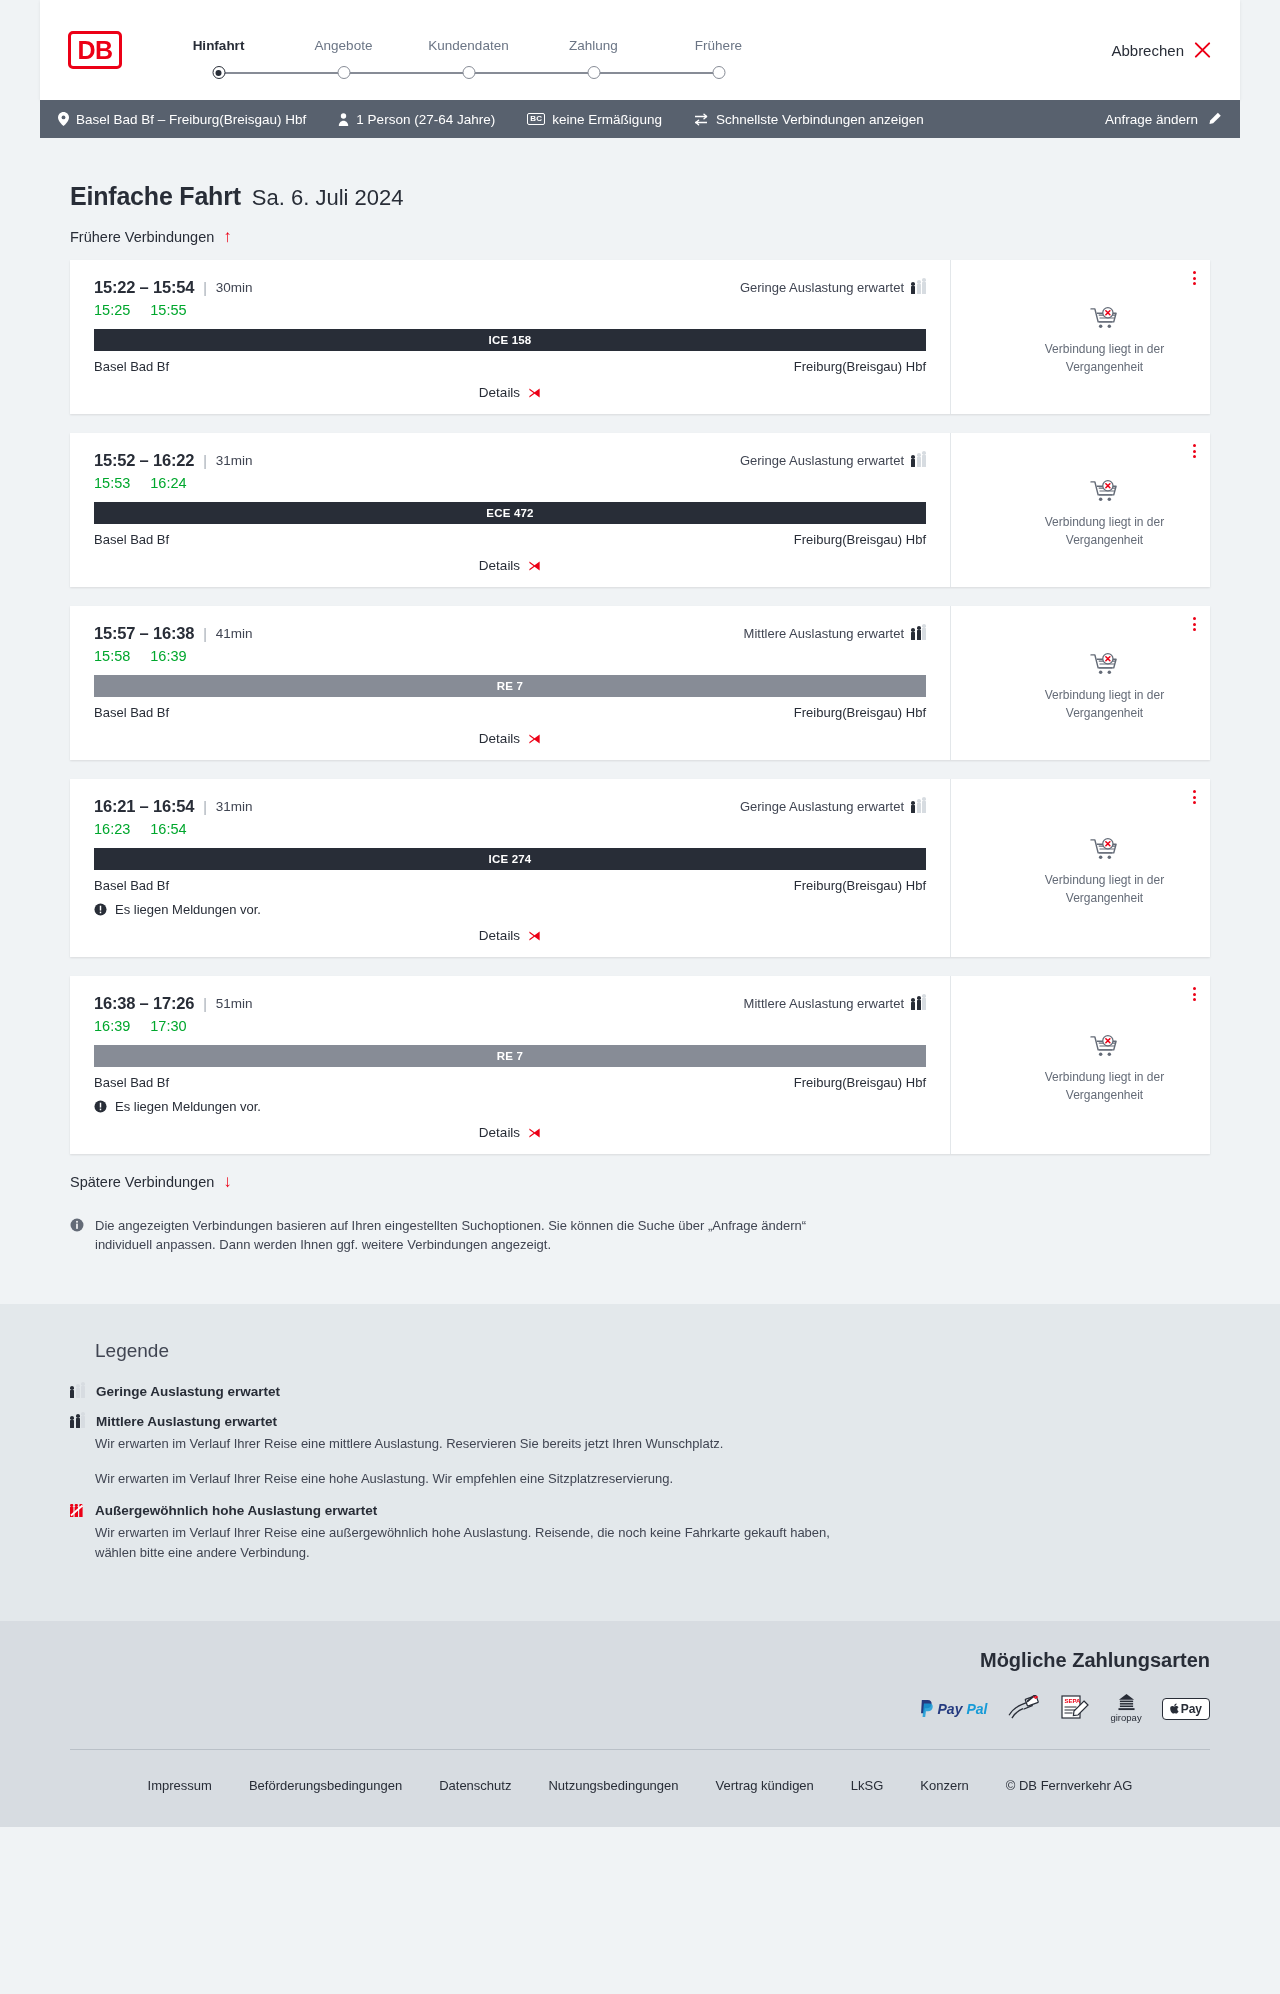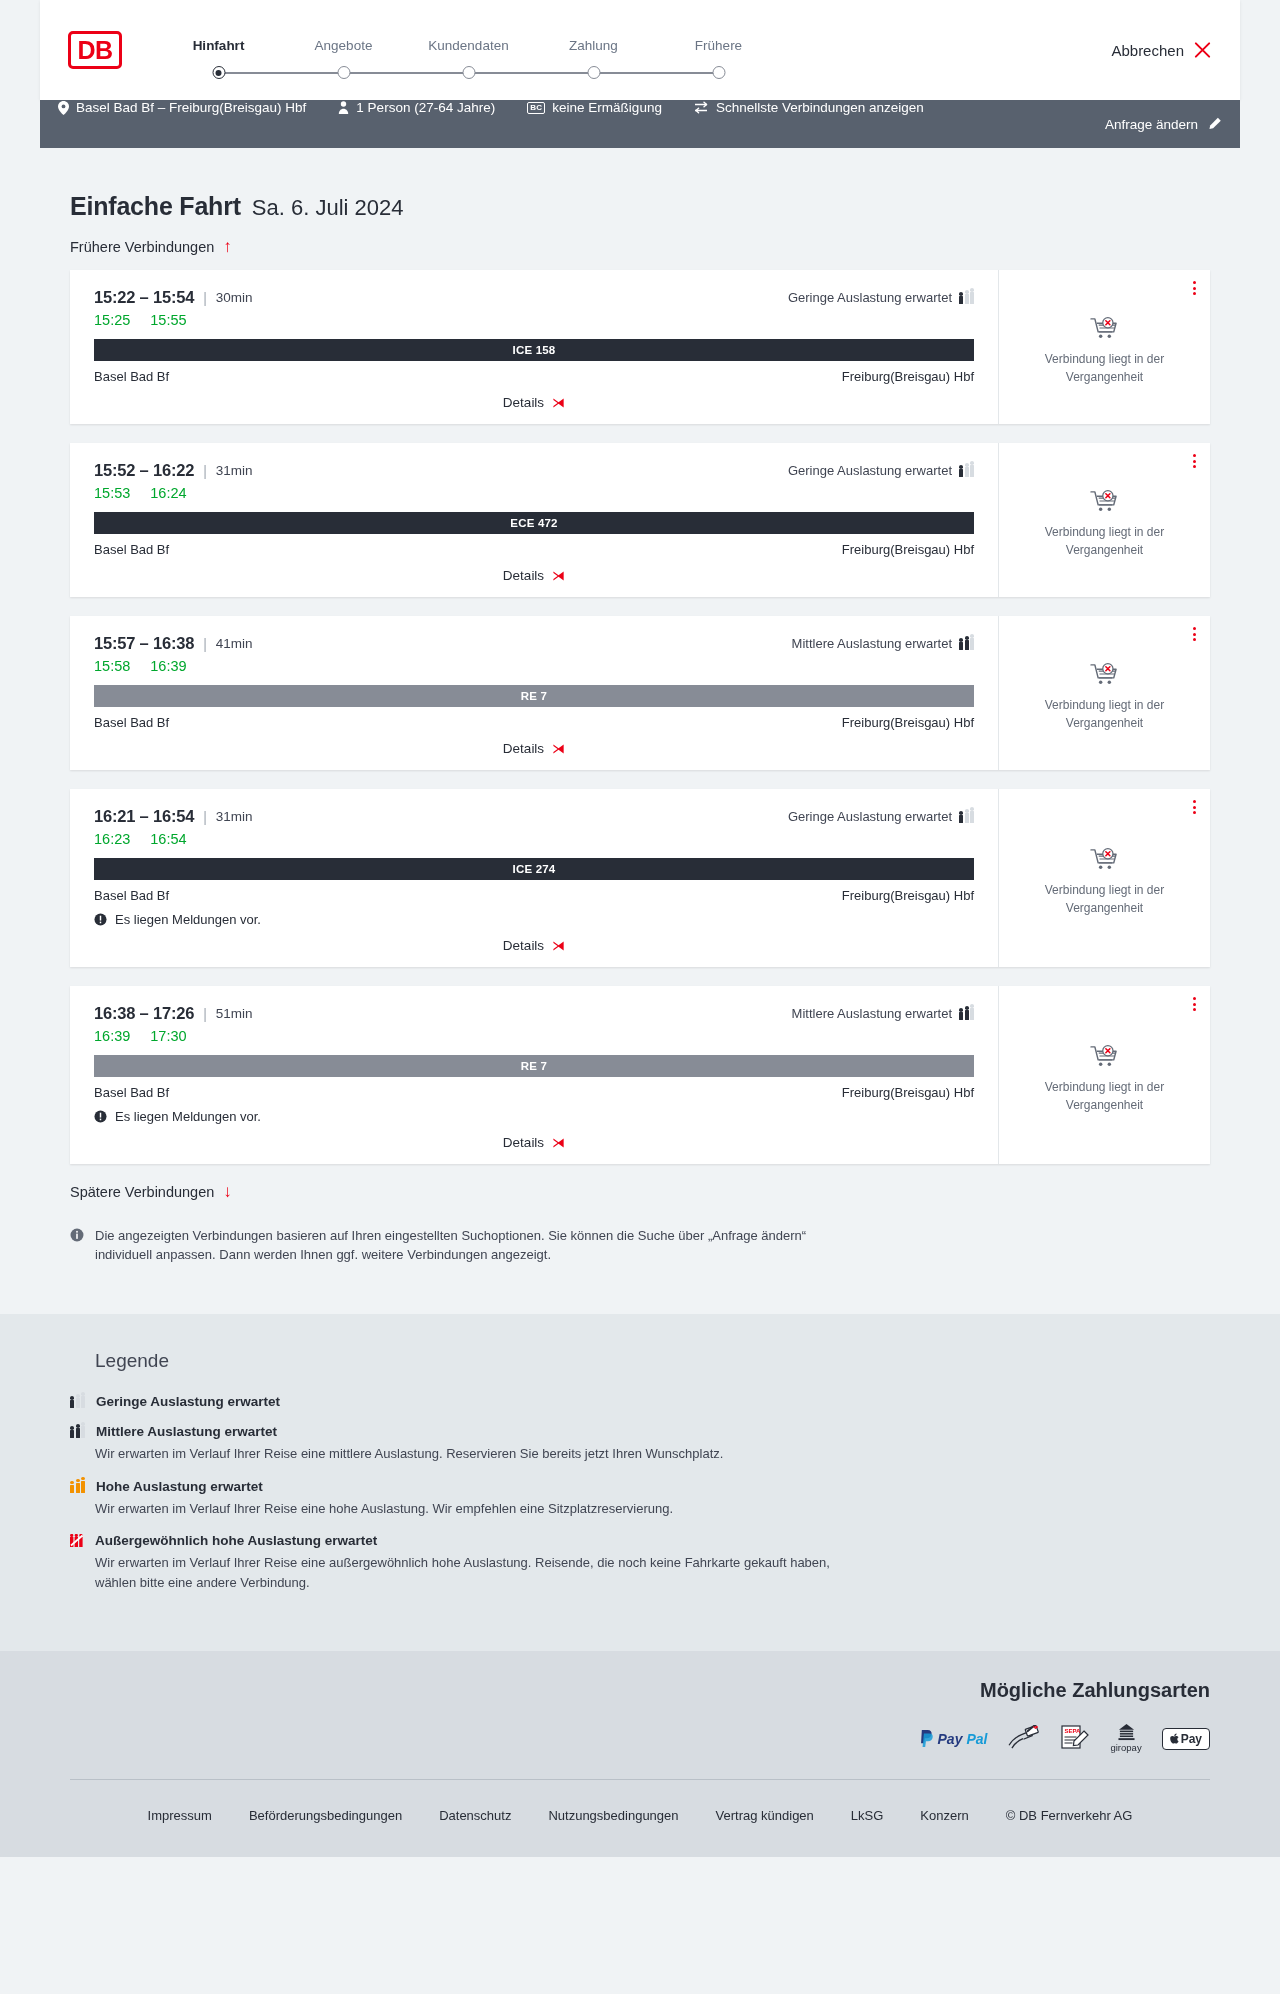--- a/index.html
+++ b/index.html
@@ -95,23 +95,23 @@
     cursor: pointer;
     font-size: 15px;
     color: #282d37;
   }
   .x-icon { width: 19px; height: 19px; display:block; }
 
   
   .searchbar {
     margin: 0 40px;
     background: #58616e;
-    height: 48px;
+    height: 38px;
     display: flex;
-    align-items: flex-start;
+    align-items: center;
     padding: 0 18px;
     color: #fff;
     font-size: 13.5px;
     gap: 0;
     position: relative;
   }
   .sb-item { display: flex; align-items: center; gap: 7px; margin-right: 32px; white-space: nowrap; cursor: pointer; }
   .sb-item svg { display: block; }
   .sb-right {
     position: absolute; right: 18px; top: 50%; transform: translateY(-50%);
@@ -147,20 +147,21 @@
   .arrow-ico { color: #ec0016; font-size: 17px; line-height: 1; }
 
   
   .conn-list { margin-top: 15px; }
   .conn-card {
     display: flex;
     background: #fff;
     margin: 0 30px 19px 30px;
     box-shadow: 0 1px 2px rgba(0,0,0,0.10);
     min-height: 148px;
+    gap: 48px;
   }
   .conn-left {
     flex: 1 1 auto;
     padding: 18px 24px 14px 24px;
     border-right: 1px solid #e3e7ea;
     display: flex;
     flex-direction: column;
   }
   .conn-row1 { display: flex; align-items: center; }
   .times-main { font-size: 16.5px; font-weight: 700; letter-spacing: -0.2px; }
@@ -658,28 +659,20 @@
             <span class="occ-icons">
               <span class="pax p1 on"></span>
               <span class="pax p2 on"></span>
               <span class="pax p3 "></span>
             </span>
             <span class="legend-label">Mittlere Auslastung erwartet</span>
           </div>
           <div class="legend-desc">Wir erwarten im Verlauf Ihrer Reise eine mittlere Auslastung. Reservieren Sie bereits jetzt Ihren Wunschplatz.</div>
         </div>
         <div class="legend-item">
-          <div class="legend-head">
-            <span class="occ-icons">
-              <span class="pax p1 on-orange"></span>
-              <span class="pax p2 on-orange"></span>
-              <span class="pax p3 on-orange"></span>
-            </span>
-            <span class="legend-label">Hohe Auslastung erwartet</span>
-          </div>
           <div class="legend-desc">Wir erwarten im Verlauf Ihrer Reise eine hohe Auslastung. Wir empfehlen eine Sitzplatzreservierung.</div>
         </div>
         <div class="legend-item">
           <div class="legend-head">
             <svg class="xhigh-ico" viewBox="0 0 14 13">
               <rect x="0" y="3" width="3.4" height="10" fill="#ec0016"></rect>
               <circle cx="1.7" cy="1.4" r="1.6" fill="#ec0016"></circle>
               <rect x="4.6" y="3" width="3.4" height="10" fill="#ec0016"></rect>
               <circle cx="6.3" cy="1.4" r="1.6" fill="#ec0016"></circle>
               <rect x="9.2" y="3" width="3.4" height="10" fill="#ec0016"></rect>

